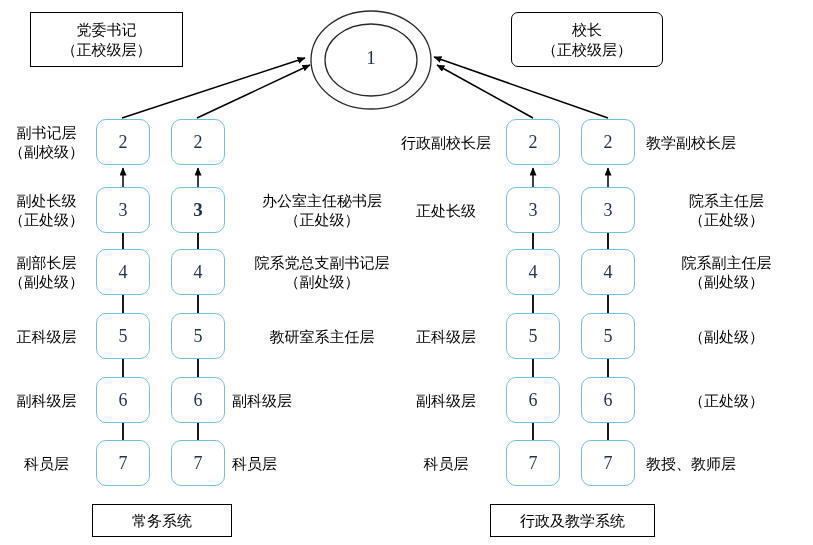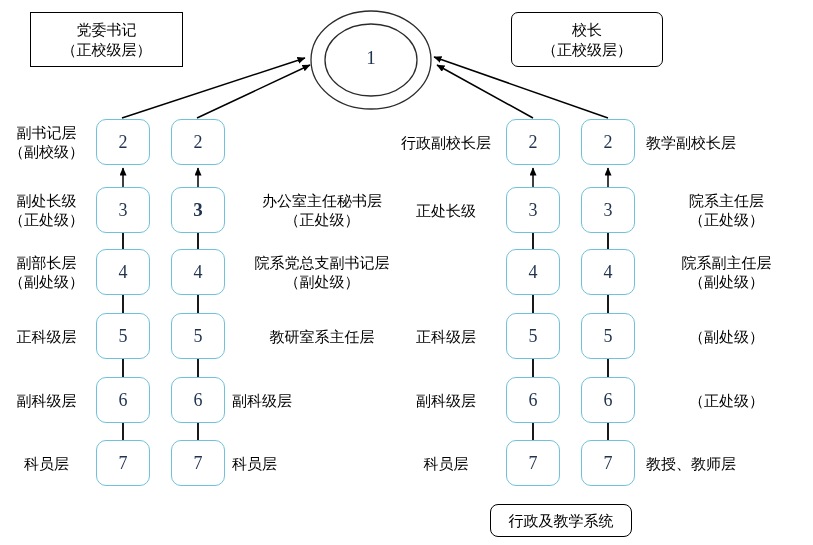--- a/index.html
+++ b/index.html
@@ -33,21 +33,21 @@
   .gBR{left:640px;width:173px}
   
   .titlebox{
     position:absolute;box-sizing:border-box;border:1px solid #000;background:#fff;
     display:flex;flex-direction:column;align-items:center;justify-content:center;
     font-size:15px;line-height:20px;z-index:2;text-align:right;
   }
   #top-left-box{left:30px;top:12px;width:153px;height:55px;}
   #top-right-box{left:511px;top:12px;width:152px;height:55px;border-radius:7px;}
   #bottom-left-box{left:92px;top:504px;width:140px;height:33px;}
-  #bottom-right-box{left:490px;top:504px;width:142px;height:33px;border-radius:8px;}
+  #bottom-right-box{left:490px;top:504px;width:165px;height:33px;}
   
   #root-value{
     position:absolute;left:351px;top:47px;width:40px;text-align:center;
     font-family:"Liberation Serif","DejaVu Serif",serif;font-size:19px;
     color:#1f3250;z-index:3;
   }
   svg.layer{position:absolute;left:0;top:0;z-index:1;}
 </style>
 </head>
 <body>
@@ -216,17 +216,20 @@
 
   <div class="rowlab gBL r5">
     <span>科员层</span>
   </div>
   <div class="lvbox c3 r5">7</div>
   <div class="lvbox c4 r5">7</div>
   <div class="rowlab gBR r5" style="text-align:left;padding-left:6px">
     <span>教授、教师层</span>
   </div>
 
+  <div id="bottom-left-box" class="titlebox">
+    <span>常务系统</span>
+  </div>
   <div id="bottom-right-box" class="titlebox">
     <span>行政及教学系统</span>
   </div>
 
 </div>
 
 </body></html>

